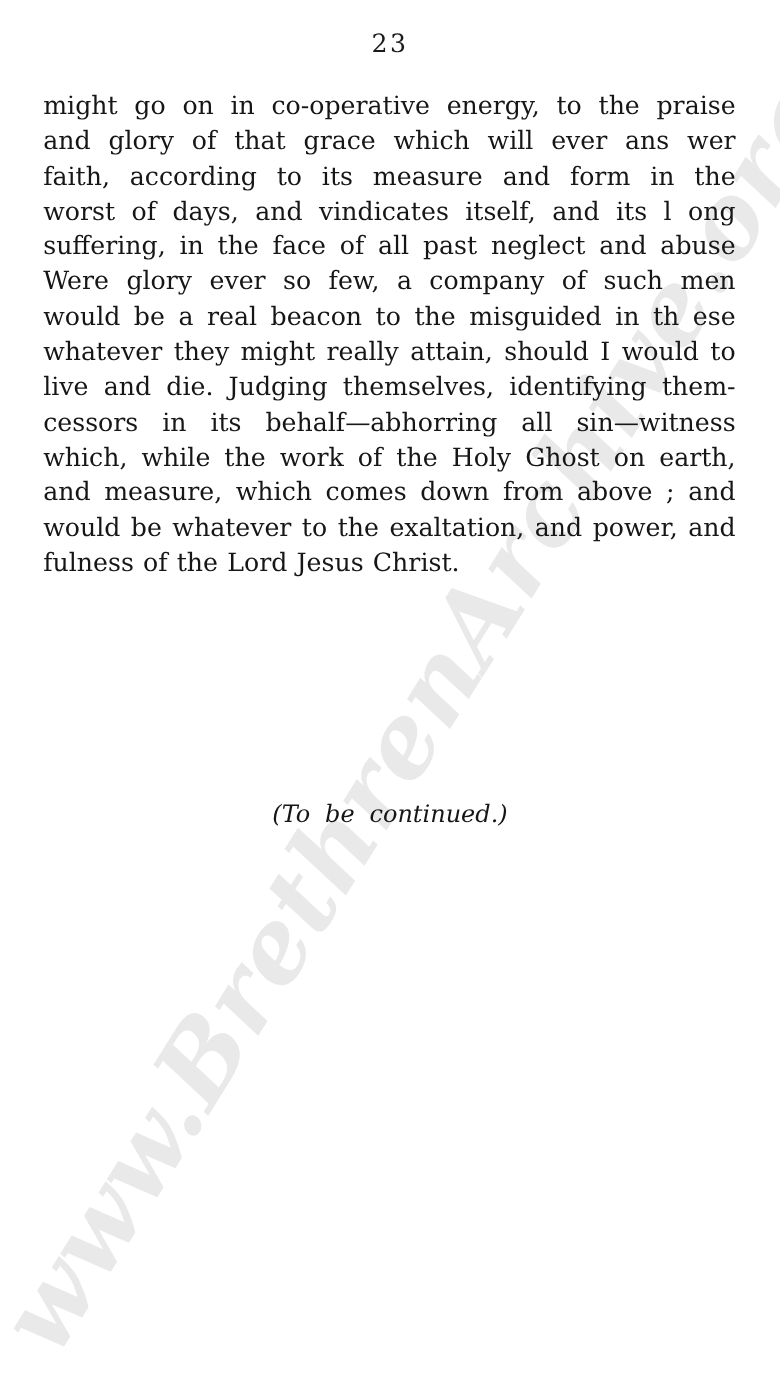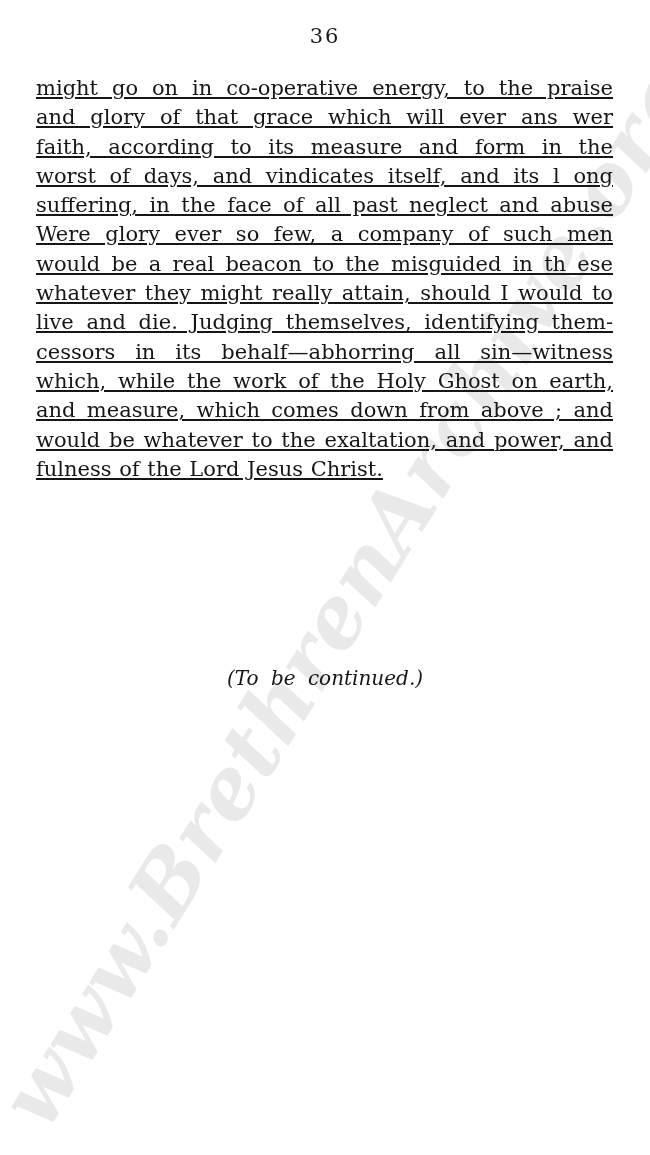--- a/index.html
+++ b/index.html
@@ -52,21 +52,20 @@
     color: #161616;
     font-size: 21px;
     line-height: 29.3px;
   }
   .line {
     text-align: justify;
     text-align-last: justify;
     height: 29.3px;
     white-space: normal;
     word-spacing: 1px;
-    text-decoration: underline;
   }
   .line.last-line {
     text-align-last: left;
   }
   #continuation {
     position: absolute;
     left: 0;
     top: 642px;
     width: 650px;
     text-align: center;
@@ -78,21 +77,21 @@
     margin-top: 24px;
   }
 </style>
 </head>
 <body>
 
 <div id="page">
 
   <div id="watermark">www.BrethrenArchive.org</div>
 
-  <div id="page-number">36</div>
+  <div id="page-number">23</div>
 
   <div id="body-text">
     <div class="line">might go on in co-operative energy, to the praise</div>
     <div class="line">and glory of that grace which will ever ans wer</div>
     <div class="line">faith, according to its measure and form in the</div>
     <div class="line">worst of days, and vindicates itself, and its l ong</div>
     <div class="line">suffering, in the face of all past neglect and abuse</div>
     <div class="line">Were glory ever so few, a company of such men</div>
     <div class="line">would be a real beacon to the misguided in th ese</div>
     <div class="line">whatever they might really attain, should I would to</div>

